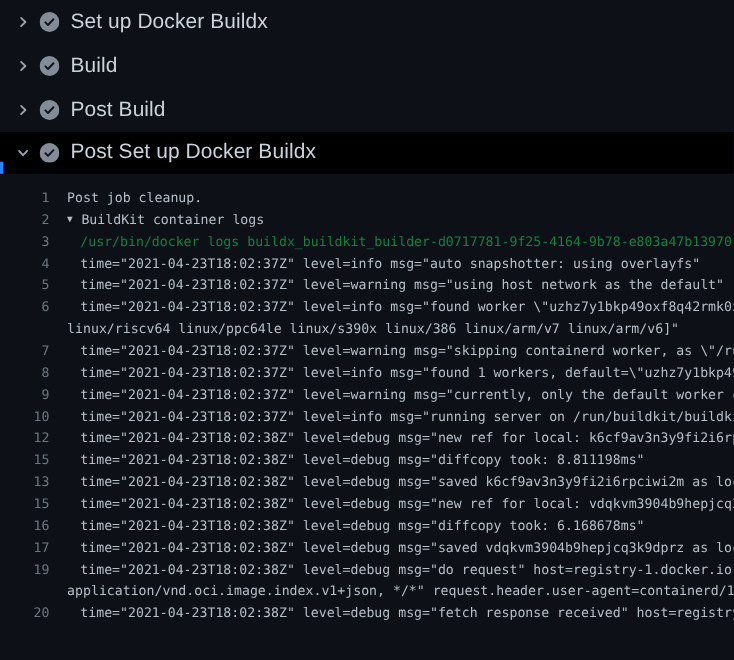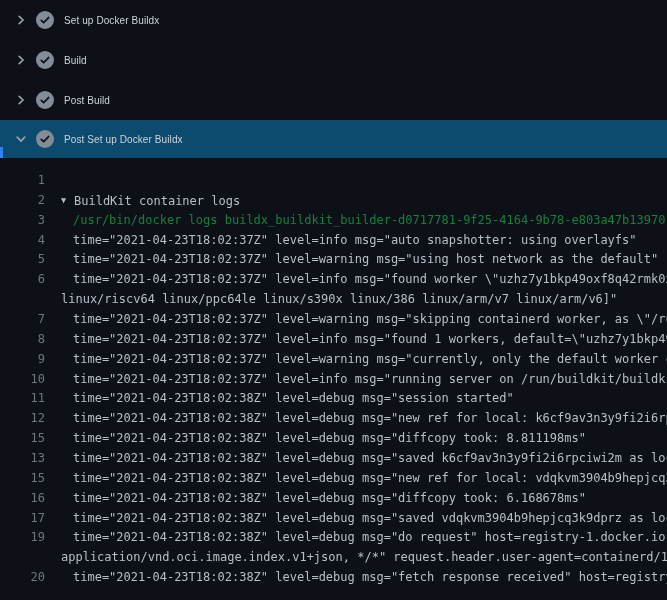--- a/index.html
+++ b/index.html
@@ -10,31 +10,31 @@
   }
   .viewer { position: relative; width: 667px; height: 600px; overflow: hidden; }
 
   
   .sections { width: 100%; }
   .section-row {
     height: 40px; display: flex; align-items: center;
     padding-left: 13px; cursor: pointer; box-sizing: border-box;
     position: relative;
   }
-  .section-row.expanded { height: 38px; background: #0c4a6e; }
+  .section-row.expanded { height: 38px; background: #000000; }
   .chev {
     width: 16px; height: 16px; flex: 0 0 16px;
     display: flex; align-items: center; justify-content: center;
   }
   .status {
     width: 18px; height: 18px; flex: 0 0 18px; margin-left: 7px;
     display: flex; align-items: center; justify-content: center;
   }
   .section-label {
-    margin-left: 10px; font-size: 10px; color: #ccd3db; letter-spacing: 0.1px;
+    margin-left: 10px; font-size: 19px; color: #ccd3db; letter-spacing: 0.1px;
   }
   .focus-frag {
     position: absolute; left: 0; bottom: 0; width: 3px; height: 11px;
     background: #2f81f7;
   }
 
   
   .log {
     padding-top: 13px;
     font-family: "DejaVu Sans Mono", "Liberation Mono", monospace;
@@ -113,32 +113,31 @@
           <svg width="18" height="18" viewBox="0 0 16 16">
             <circle cx="8" cy="8" r="8" fill="#848d97"></circle>
             <path d="M4.7 8.3l2.1 2.1 4.4-4.6" fill="none" stroke="#10151c" stroke-width="1.6" stroke-linecap="round" stroke-linejoin="round"></path>
           </svg>
         </span>
         <span class="section-label">Post Set up Docker Buildx</span>
         <span class="focus-frag"></span>
       </div>
     </div>
   <div class="log" id="log">
-      <div class="log-row"><span class="log-num">1</span></div>
+      <div class="log-row"><span class="log-num">1</span><span class="log-text">Post job cleanup.</span></div>
       <div class="log-row"><span class="log-num">2</span><span class="log-text"><span class="grp-marker">▼</span><span>BuildKit container logs</span></span></div>
       <div class="log-row indent1"><span class="log-num">3</span><span class="log-text command">/usr/bin/docker logs buildx_buildkit_builder-d0717781-9f25-4164-9b78-e803a47b13970</span></div>
       <div class="log-row indent1"><span class="log-num">4</span><span class="log-text">time="2021-04-23T18:02:37Z" level=info msg="auto snapshotter: using overlayfs"</span></div>
       <div class="log-row indent1"><span class="log-num">5</span><span class="log-text">time="2021-04-23T18:02:37Z" level=warning msg="using host network as the default"</span></div>
       <div class="log-row indent1"><span class="log-num">6</span><span class="log-text">time="2021-04-23T18:02:37Z" level=info msg="found worker \"uzhz7y1bkp49oxf8q42rmk0xj</span></div>
       <div class="log-row"><span class="log-num"></span><span class="log-text">linux/riscv64 linux/ppc64le linux/s390x linux/386 linux/arm/v7 linux/arm/v6]"</span></div>
       <div class="log-row indent1"><span class="log-num">7</span><span class="log-text">time="2021-04-23T18:02:37Z" level=warning msg="skipping containerd worker, as \"/run</span></div>
       <div class="log-row indent1"><span class="log-num">8</span><span class="log-text">time="2021-04-23T18:02:37Z" level=info msg="found 1 workers, default=\"uzhz7y1bkp49o</span></div>
       <div class="log-row indent1"><span class="log-num">9</span><span class="log-text">time="2021-04-23T18:02:37Z" level=warning msg="currently, only the default worker ca</span></div>
       <div class="log-row indent1"><span class="log-num">10</span><span class="log-text">time="2021-04-23T18:02:37Z" level=info msg="running server on /run/buildkit/buildkit</span></div>
-      <div class="log-row indent1"><span class="log-num">11</span><span class="log-text">time="2021-04-23T18:02:38Z" level=debug msg="session started"</span></div>
       <div class="log-row indent1"><span class="log-num">12</span><span class="log-text">time="2021-04-23T18:02:38Z" level=debug msg="new ref for local: k6cf9av3n3y9fi2i6rpc</span></div>
       <div class="log-row indent1"><span class="log-num">15</span><span class="log-text">time="2021-04-23T18:02:38Z" level=debug msg="diffcopy took: 8.811198ms"</span></div>
       <div class="log-row indent1"><span class="log-num">13</span><span class="log-text">time="2021-04-23T18:02:38Z" level=debug msg="saved k6cf9av3n3y9fi2i6rpciwi2m as loca</span></div>
       <div class="log-row indent1"><span class="log-num">15</span><span class="log-text">time="2021-04-23T18:02:38Z" level=debug msg="new ref for local: vdqkvm3904b9hepjcq3k</span></div>
       <div class="log-row indent1"><span class="log-num">16</span><span class="log-text">time="2021-04-23T18:02:38Z" level=debug msg="diffcopy took: 6.168678ms"</span></div>
       <div class="log-row indent1"><span class="log-num">17</span><span class="log-text">time="2021-04-23T18:02:38Z" level=debug msg="saved vdqkvm3904b9hepjcq3k9dprz as loca</span></div>
       <div class="log-row indent1"><span class="log-num">19</span><span class="log-text">time="2021-04-23T18:02:38Z" level=debug msg="do request" host=registry-1.docker.io re</span></div>
       <div class="log-row"><span class="log-num"></span><span class="log-text">application/vnd.oci.image.index.v1+json, */*" request.header.user-agent=containerd/1.4</span></div>
       <div class="log-row indent1"><span class="log-num">20</span><span class="log-text">time="2021-04-23T18:02:38Z" level=debug msg="fetch response received" host=registry-</span></div>
     </div>

